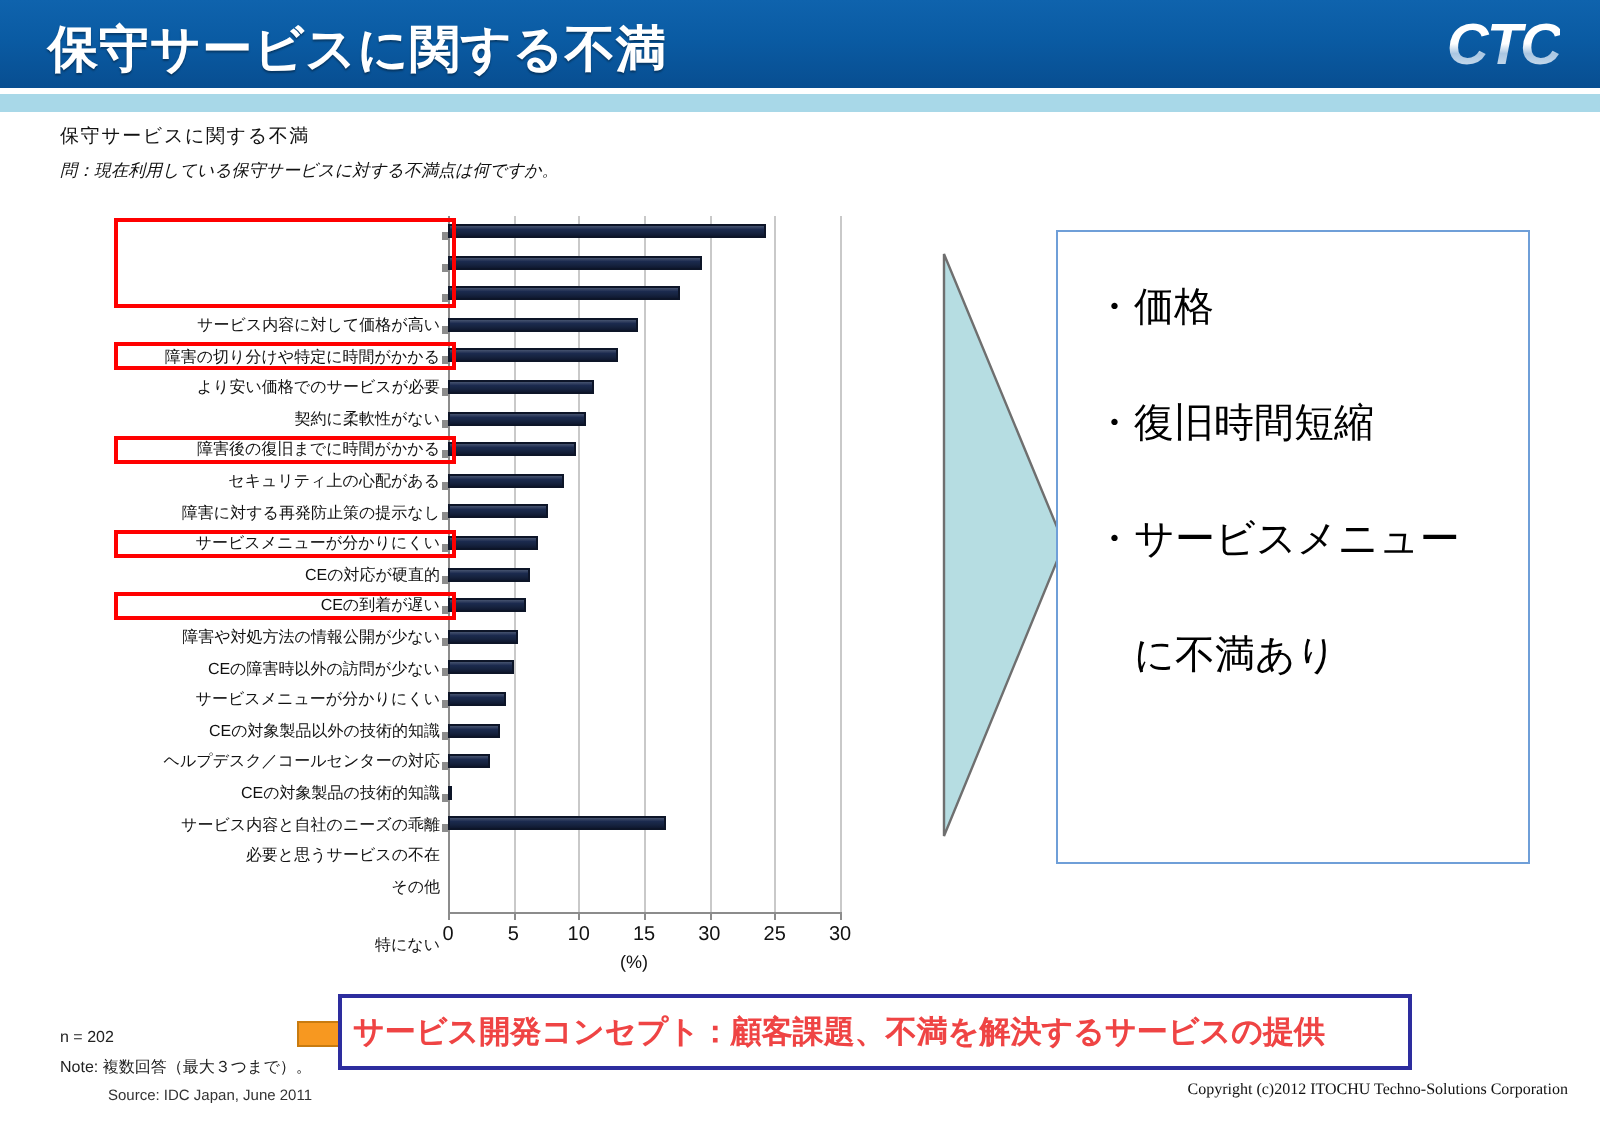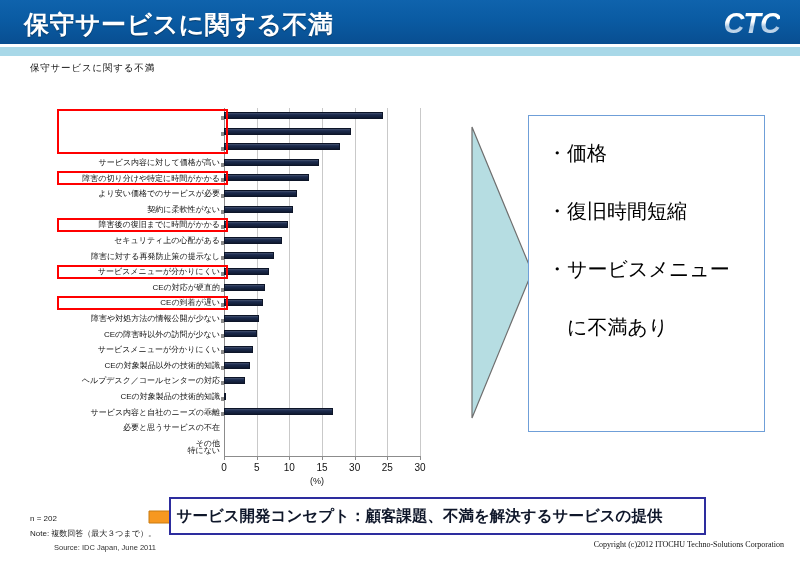--- a/index.html
+++ b/index.html
@@ -82,38 +82,39 @@
   #footnote-source{position:absolute;left:30px;top:543px;font-size:7.5px;color:#333;padding-left:24px;}
   #concept-arrow{position:absolute;left:148px;top:504px;width:46px;height:26px;}
   #concept-box{
     position:absolute;left:170px;top:498px;width:533px;height:34px;
     border:1.5px solid #2d2d9e;background:#ffffff;
     box-shadow:inset 0 0 0 2px #ffffff, 0 0 0 1px #2d2d9e;
   }
   #concept-text{
     position:absolute;left:0;top:0;width:497px;height:34px;
     display:flex;align-items:center;justify-content:center;
-    font-size:15.5px;font-weight:bold;color:#0f172a;white-space:nowrap;
+    font-size:15.5px;font-weight:bold;color:#ef4444;white-space:nowrap;
   }
   #copyright{
     position:absolute;right:16px;top:540px;font-size:8px;color:#111;
     font-family:"Liberation Serif","DejaVu Serif",serif;white-space:nowrap;
   }
 </style>
 </head>
 <body>
 
 <div id="header-bar"></div>
 <div id="header-title">保守サービスに関する不満</div>
 <div id="ctc-logo">CTC</div>
 <div id="header-underline"></div>
 <div id="header-accent"></div>
 
 <div id="chart-block">
   <div id="chart-title">保守サービスに関する不満</div>
+  <div id="chart-question">問：現在利用している保守サービスに対する不満点は何ですか。</div>
 
   <div id="plot"></div>
   <div class="axis-base"></div>
   <div id="gridlines">
       <div class="gridline" style="left: 256.667px; top: 52px;"></div>
       <div class="gridline" style="left: 289.333px; top: 52px;"></div>
       <div class="gridline" style="left: 322px; top: 52px;"></div>
       <div class="gridline" style="left: 354.667px; top: 52px;"></div>
       <div class="gridline" style="left: 387.333px; top: 52px;"></div>
       <div class="gridline" style="left: 420px; top: 52px;"></div>
@@ -173,21 +174,21 @@
       <div class="cat-label" style="left: 40px; width: 180px; top: 195.4px; right: auto;">CEの到着が遅い</div>
       <div class="cat-label" style="left: 40px; width: 180px; top: 211px; right: auto;">障害や対処方法の情報公開が少ない</div>
       <div class="cat-label" style="left: 40px; width: 180px; top: 226.6px; right: auto;">CEの障害時以外の訪問が少ない</div>
       <div class="cat-label" style="left: 40px; width: 180px; top: 242.2px; right: auto;">サービスメニューが分かりにくい</div>
       <div class="cat-label" style="left: 40px; width: 180px; top: 257.8px; right: auto;">CEの対象製品以外の技術的知識</div>
       <div class="cat-label" style="left: 40px; width: 180px; top: 273.4px; right: auto;">ヘルプデスク／コールセンターの対応</div>
       <div class="cat-label" style="left: 40px; width: 180px; top: 289px; right: auto;">CEの対象製品の技術的知識</div>
       <div class="cat-label" style="left: 40px; width: 180px; top: 304.6px; right: auto;">サービス内容と自社のニーズの乖離</div>
       <div class="cat-label" style="left: 40px; width: 180px; top: 320.2px; right: auto;">必要と思うサービスの不在</div>
       <div class="cat-label" style="left: 40px; width: 180px; top: 335.8px; right: auto;">その他</div>
-      <div class="cat-label" style="left: 40px; width: 180px; top: 343px; right: auto;">特にない</div>
+      <div class="cat-label" style="left: 40px; width: 180px; top: 365px; right: auto;">特にない</div>
     </div>
   <div id="highlights">
       <div class="hl-box" style="left: 57px; width: 171px; top: 52.5px; height: 45.8px;"></div>
       <div class="hl-box" style="left: 57px; width: 171px; top: 114.9px; height: 14.6px;"></div>
       <div class="hl-box" style="left: 57px; width: 171px; top: 161.7px; height: 14.6px;"></div>
       <div class="hl-box" style="left: 57px; width: 171px; top: 208.5px; height: 14.6px;"></div>
       <div class="hl-box" style="left: 57px; width: 171px; top: 239.7px; height: 14.6px;"></div>
     </div>
   <div id="xticks">
       <div class="tick" style="left: 224px;"></div>

